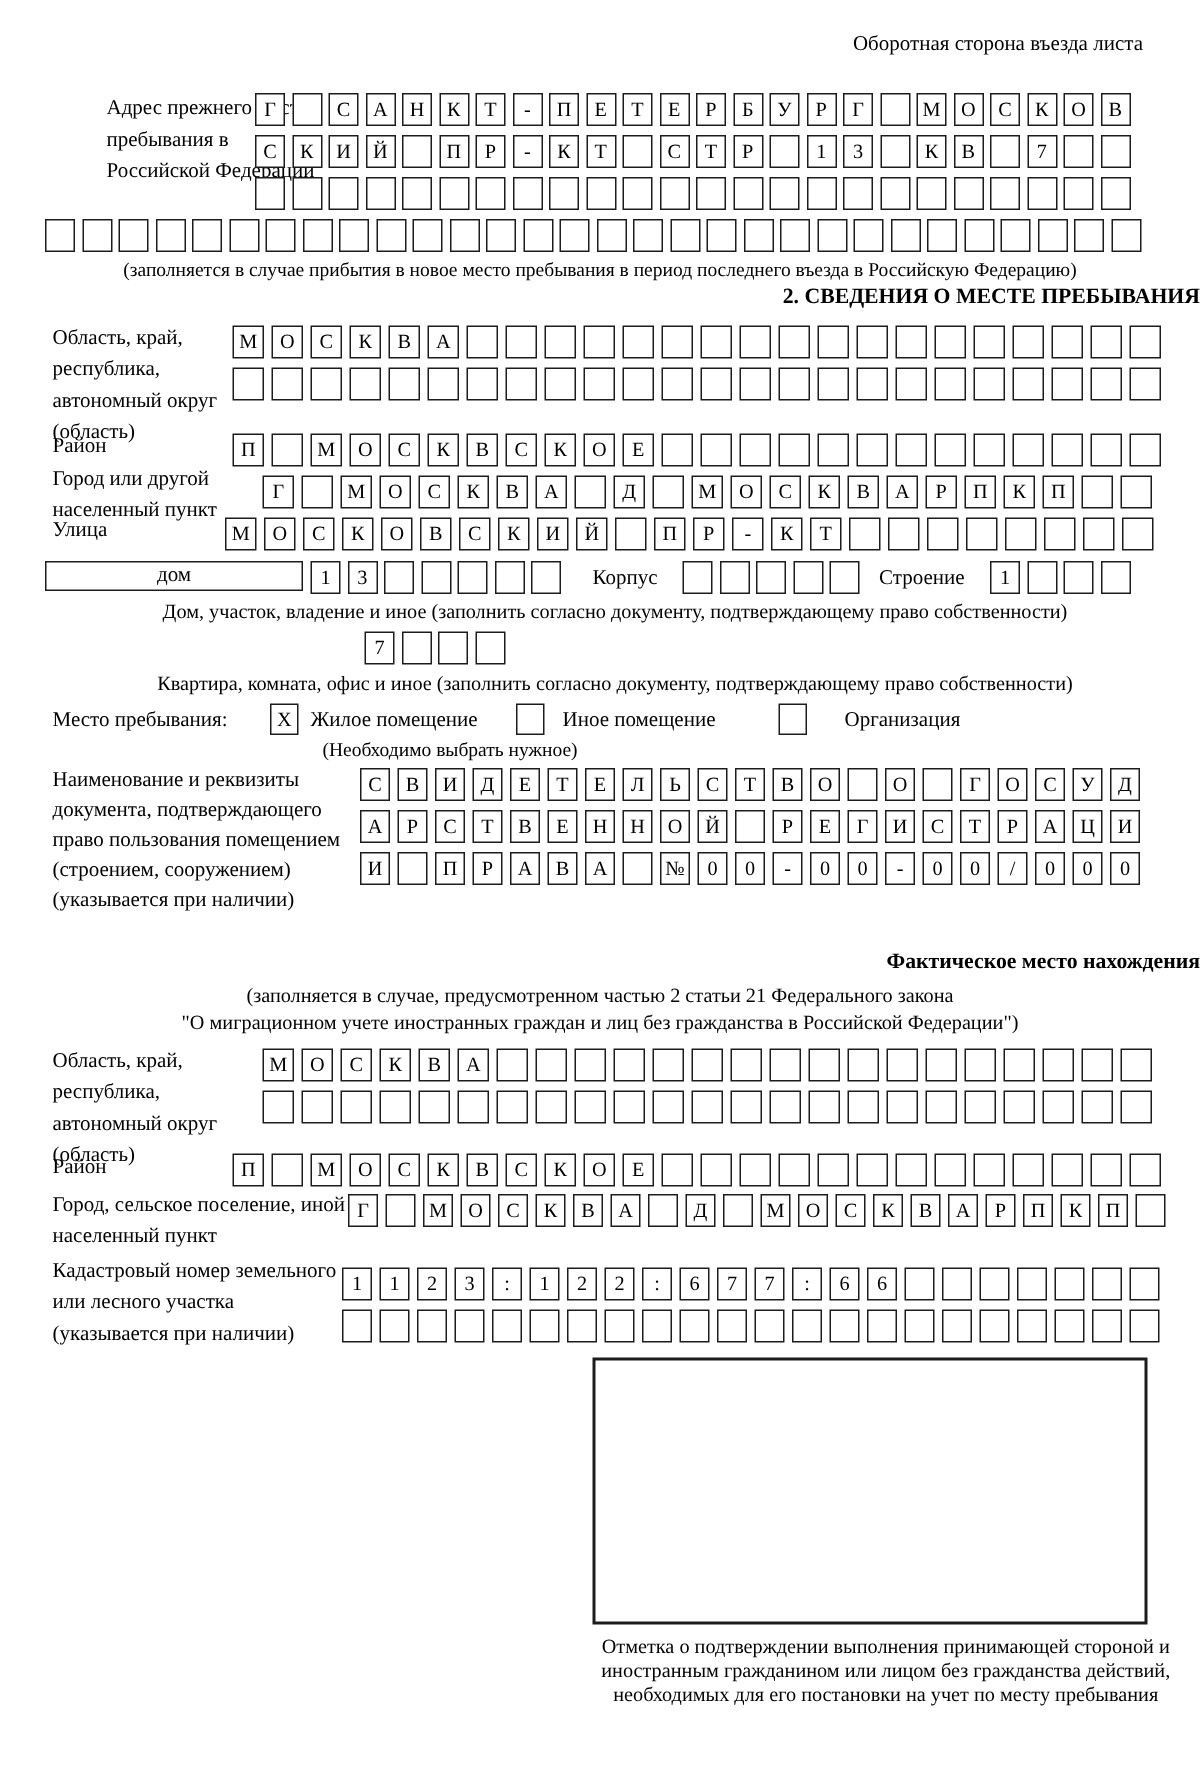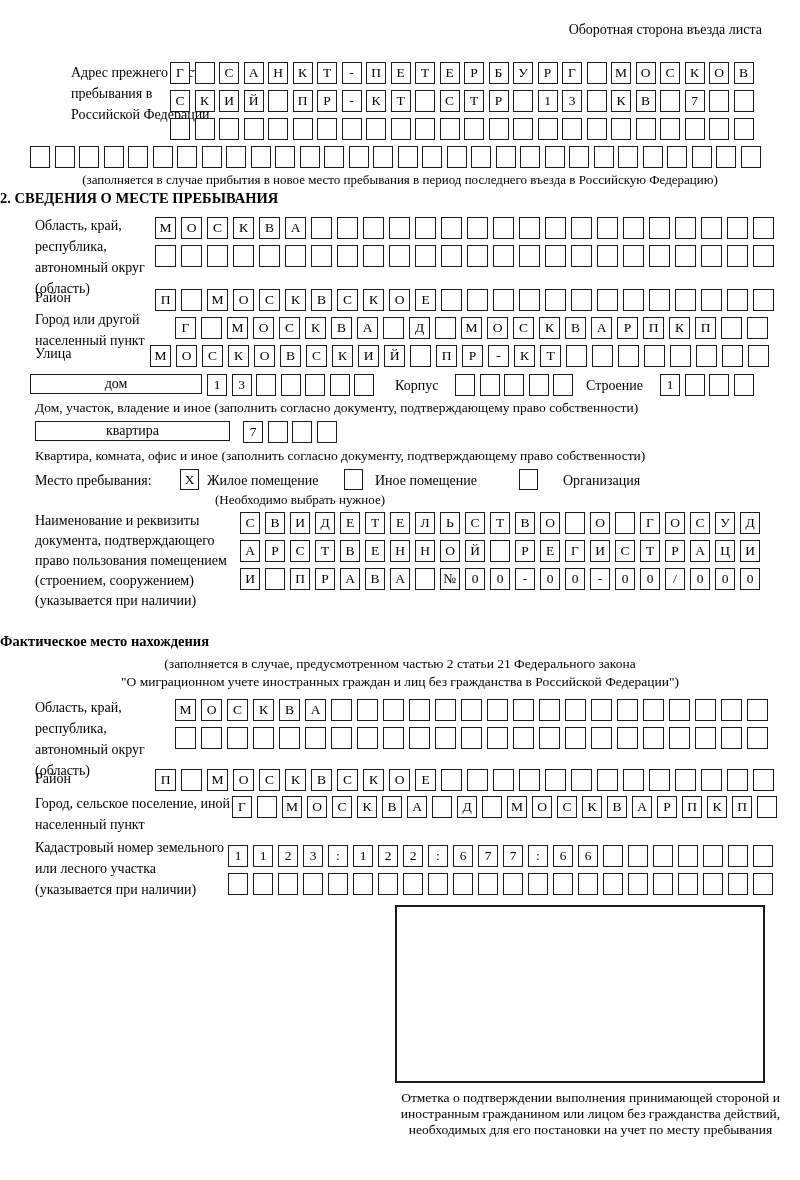--- a/index.html
+++ b/index.html
@@ -1,22 +1,22 @@
 <!DOCTYPE html>
 <html><head>
 <meta charset="utf-8">
 <style>
   html,body{margin:0;padding:0;background:#fff;}
   .page{position:relative;width:800px;height:1180px;background:#ffffff;
         font-family:"Liberation Serif",serif;color:#000;overflow:hidden;}
   .hdr{position:absolute;top:22px;right:38px;font-size:14px;}
   .lbl{position:absolute;font-size:14px;line-height:21px;}
-  .cap{position:absolute;font-size:13.5px;}
+  .cap{position:absolute;font-size:13.5px;text-align:center;}
   .note{position:absolute;font-size:13.5px;text-align:center;}
-  .title{position:absolute;left:0;width:800px;text-align:left;font-weight:bold;font-size:14.5px;}
+  .title{position:absolute;left:0;width:800px;text-align:right;font-weight:bold;font-size:14.5px;}
   .cellrow{position:absolute;display:flex;gap:4.5px;}
   .cellrow.g5{gap:5px;}
   .cell{flex:0 0 20px;width:20px;height:22px;border:1.5px solid #1c1c1c;box-sizing:border-box;
         display:flex;align-items:center;justify-content:center;font-size:13.5px;background:#fff;}
   .w21 .cell{flex:0 0 21px;width:21px;}
   .wbox{position:absolute;height:20px;border:1.5px solid #1c1c1c;box-sizing:border-box;
         display:flex;align-items:center;justify-content:center;font-size:14px;background:#fff;}
   .chk{position:absolute;width:19px;height:21px;border:1.5px solid #1c1c1c;box-sizing:border-box;
        display:flex;align-items:center;justify-content:center;font-size:13.5px;background:#fff;}
   .bigbox{position:absolute;border:2px solid #1c1c1c;box-sizing:border-box;background:#fff;}
@@ -335,21 +335,20 @@
     </div>
   <div class="lbl" id="lbl-stroenie">Строение</div>
   <div class="cellrow" id="r-stroenie">
       <span class="cell">1</span>
       <span class="cell"></span>
       <span class="cell"></span>
       <span class="cell"></span>
     </div>
   <div class="cap" id="cap-house">Дом, участок, владение и иное (заполнить согласно документу, подтверждающему право собственности)</div>
 
-  <div class="wbox" id="wbox-kv">квартира</div>
   <div class="cellrow" id="r-kv">
       <span class="cell">7</span>
       <span class="cell"></span>
       <span class="cell"></span>
       <span class="cell"></span>
     </div>
   <div class="cap" id="cap-kv">Квартира, комната, офис и иное (заполнить согласно документу, подтверждающему право собственности)</div>
 
   <div class="lbl" id="lbl-place">Место пребывания:</div>
   <div class="chk" id="chk1">X</div>

